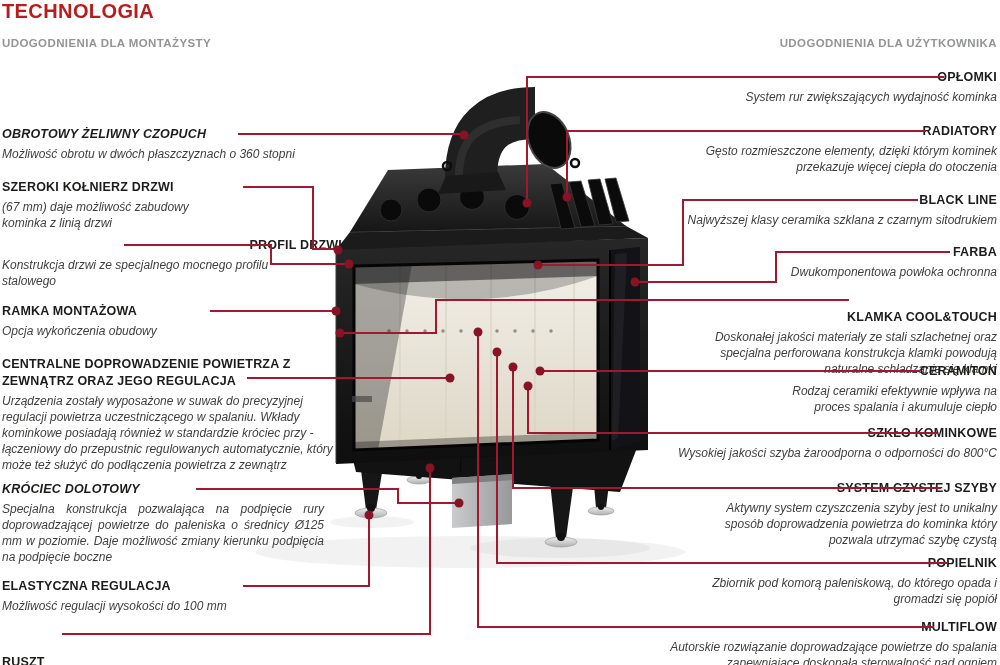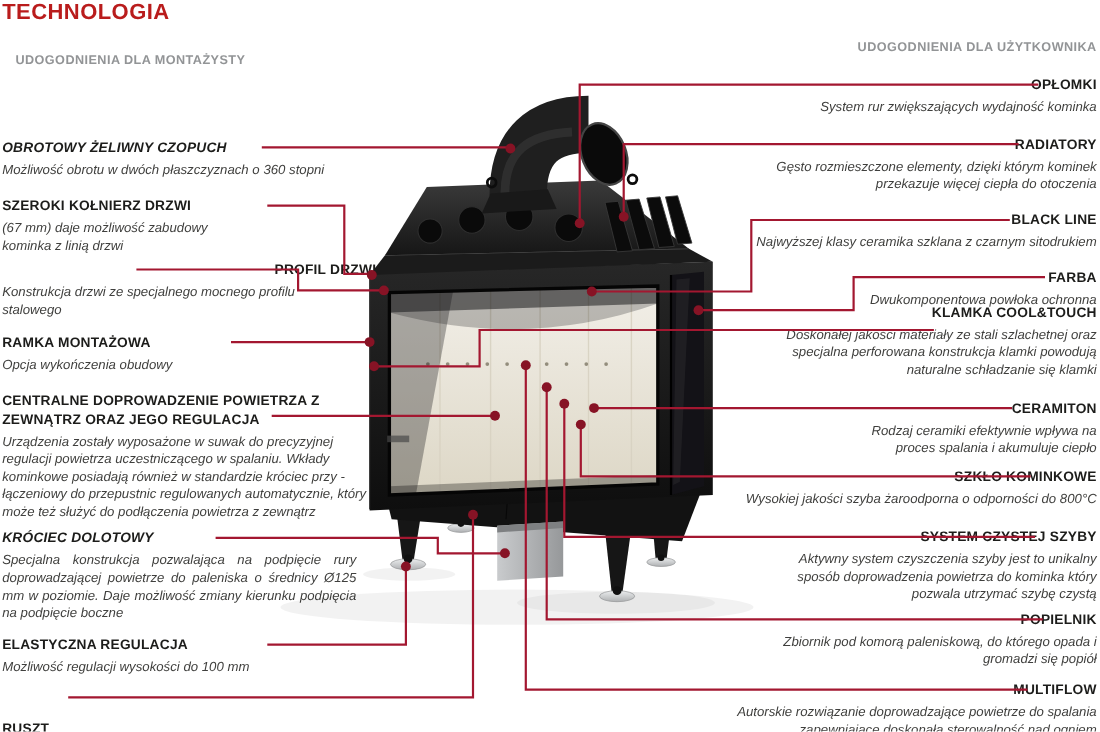--- a/index.html
+++ b/index.html
@@ -3,21 +3,21 @@
 <meta charset="utf-8">
 <style>
   html,body{margin:0;padding:0;}
   body{width:1000px;height:665px;position:relative;background:#ffffff;overflow:hidden;
        font-family:"Liberation Sans",sans-serif;-webkit-font-smoothing:antialiased;}
   #stage{position:absolute;inset:0;width:1000px;height:665px;}
   .page-title{position:absolute;left:2px;top:0px;font-size:20px;font-weight:800;
       color:#b91c1c;letter-spacing:.4px;margin:0;}
   .col-header{position:absolute;top:37px;font-size:11.5px;font-weight:bold;
       color:#929496;letter-spacing:.4px;}
-  .col-header.left{left:14px;margin-top:12px;}
+  .col-header.left{left:2px;}
   .col-header.right{right:3px;text-align:right;}
   .feature{position:absolute;line-height:16px;}
   .feature.left{left:2px;text-align:left;}
   .feature.right{right:3px;text-align:right;}
   .f-label{font-size:12.5px;font-weight:bold;color:#1c1c1a;letter-spacing:.2px;
       margin:0 0 3px 0;line-height:17px;}
   .f-desc{font-size:12px;font-style:italic;color:#3f3f3d;margin:0;line-height:16px;}
   .f-desc.just{text-align:justify;}
   svg{position:absolute;left:0;top:0;}
   #diagram{z-index:1;}
@@ -240,21 +240,21 @@
         <p class="f-desc" style="max-width: 352px; margin-left: auto;">Gęsto rozmieszczone elementy, dzięki którym kominek przekazuje więcej ciepła do otoczenia</p>
       </div>
       <div class="feature right" style="top: 192px; width: 360px;">
         <h3 class="f-label" style="max-width: 360px; margin-left: auto;">BLACK LINE</h3>
         <p class="f-desc" style="max-width: 345px; margin-left: auto;">Najwyższej klasy ceramika szklana z czarnym sitodrukiem</p>
       </div>
       <div class="feature right" style="top: 244px; width: 360px;">
         <h3 class="f-label" style="max-width: 360px; margin-left: auto;">FARBA</h3>
         <p class="f-desc" style="max-width: 300px; margin-left: auto;">Dwukomponentowa powłoka ochronna</p>
       </div>
-      <div class="feature right" style="top: 276px; width: 360px;">
+      <div class="feature right" style="top: 309px; width: 360px;">
         <h3 class="f-label" style="max-width: 360px; margin-left: auto;">KLAMKA COOL&amp;TOUCH</h3>
         <p class="f-desc" style="max-width: 302px; margin-left: auto;">Doskonałej jakości materiały ze stali szlachetnej oraz specjalna perforowana konstrukcja klamki powodują naturalne schładzanie się klamki</p>
       </div>
       <div class="feature right" style="top: 363px; width: 360px;">
         <h3 class="f-label" style="max-width: 360px; margin-left: auto;">CERAMITON</h3>
         <p class="f-desc" style="max-width: 225px; margin-left: auto;">Rodzaj ceramiki efektywnie wpływa na proces spalania i akumuluje ciepło</p>
       </div>
       <div class="feature right" style="top: 425px; width: 360px;">
         <h3 class="f-label" style="max-width: 360px; margin-left: auto;">SZKŁO KOMINKOWE</h3>
         <p class="f-desc" style="max-width: 345px; margin-left: auto;">Wysokiej jakości szyba żaroodporna o odporności do 800°C</p>

